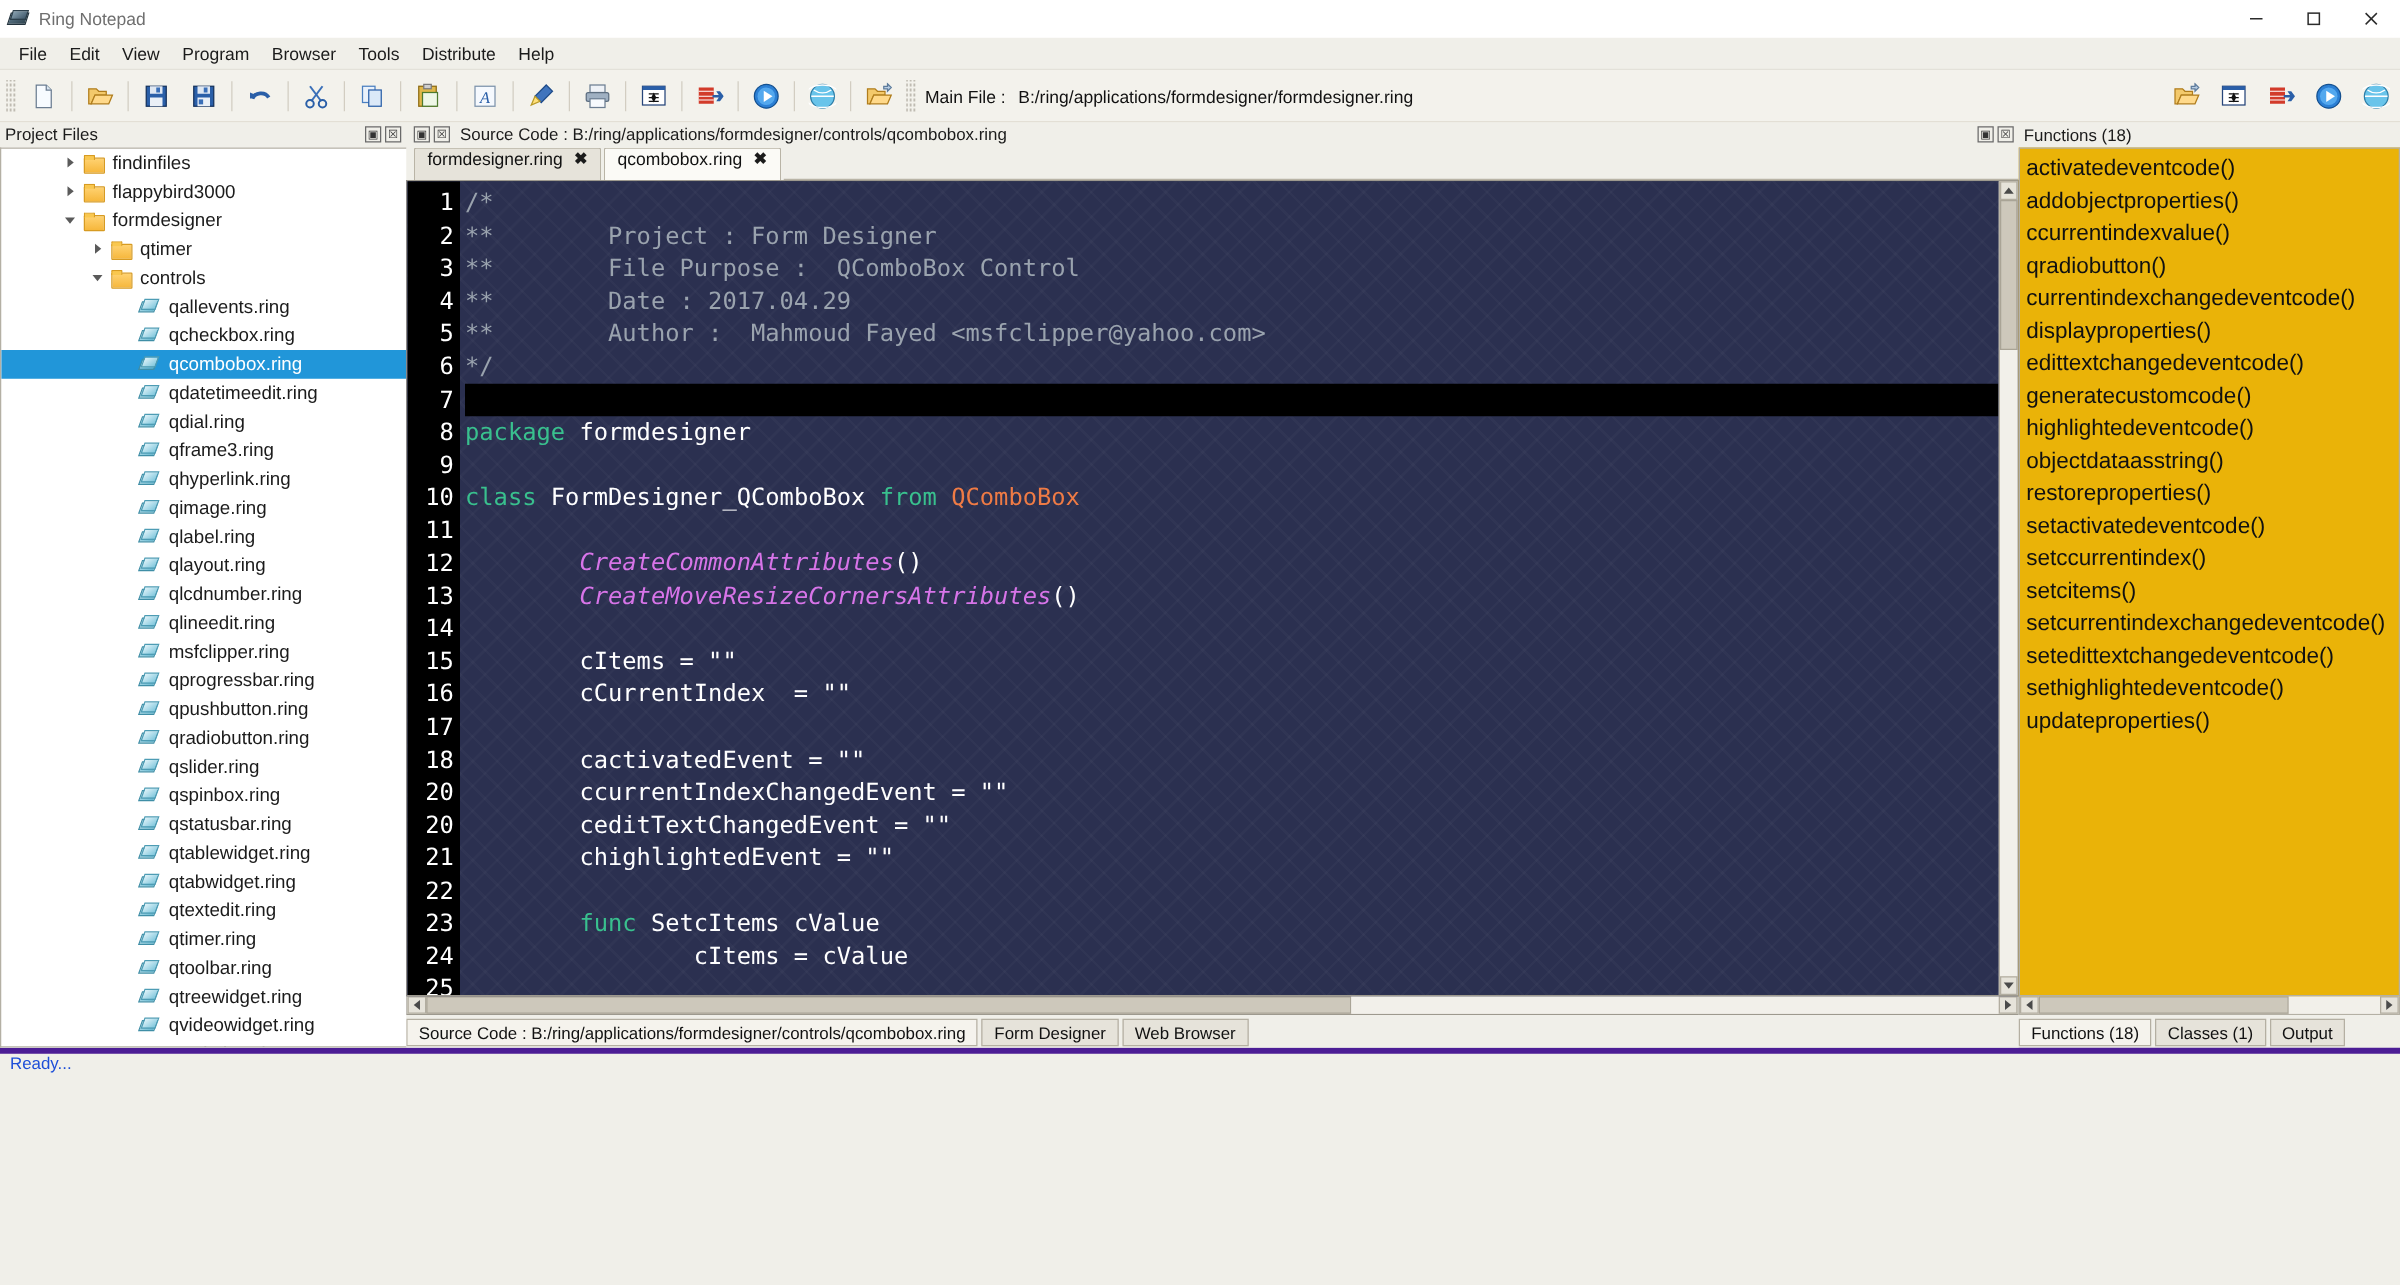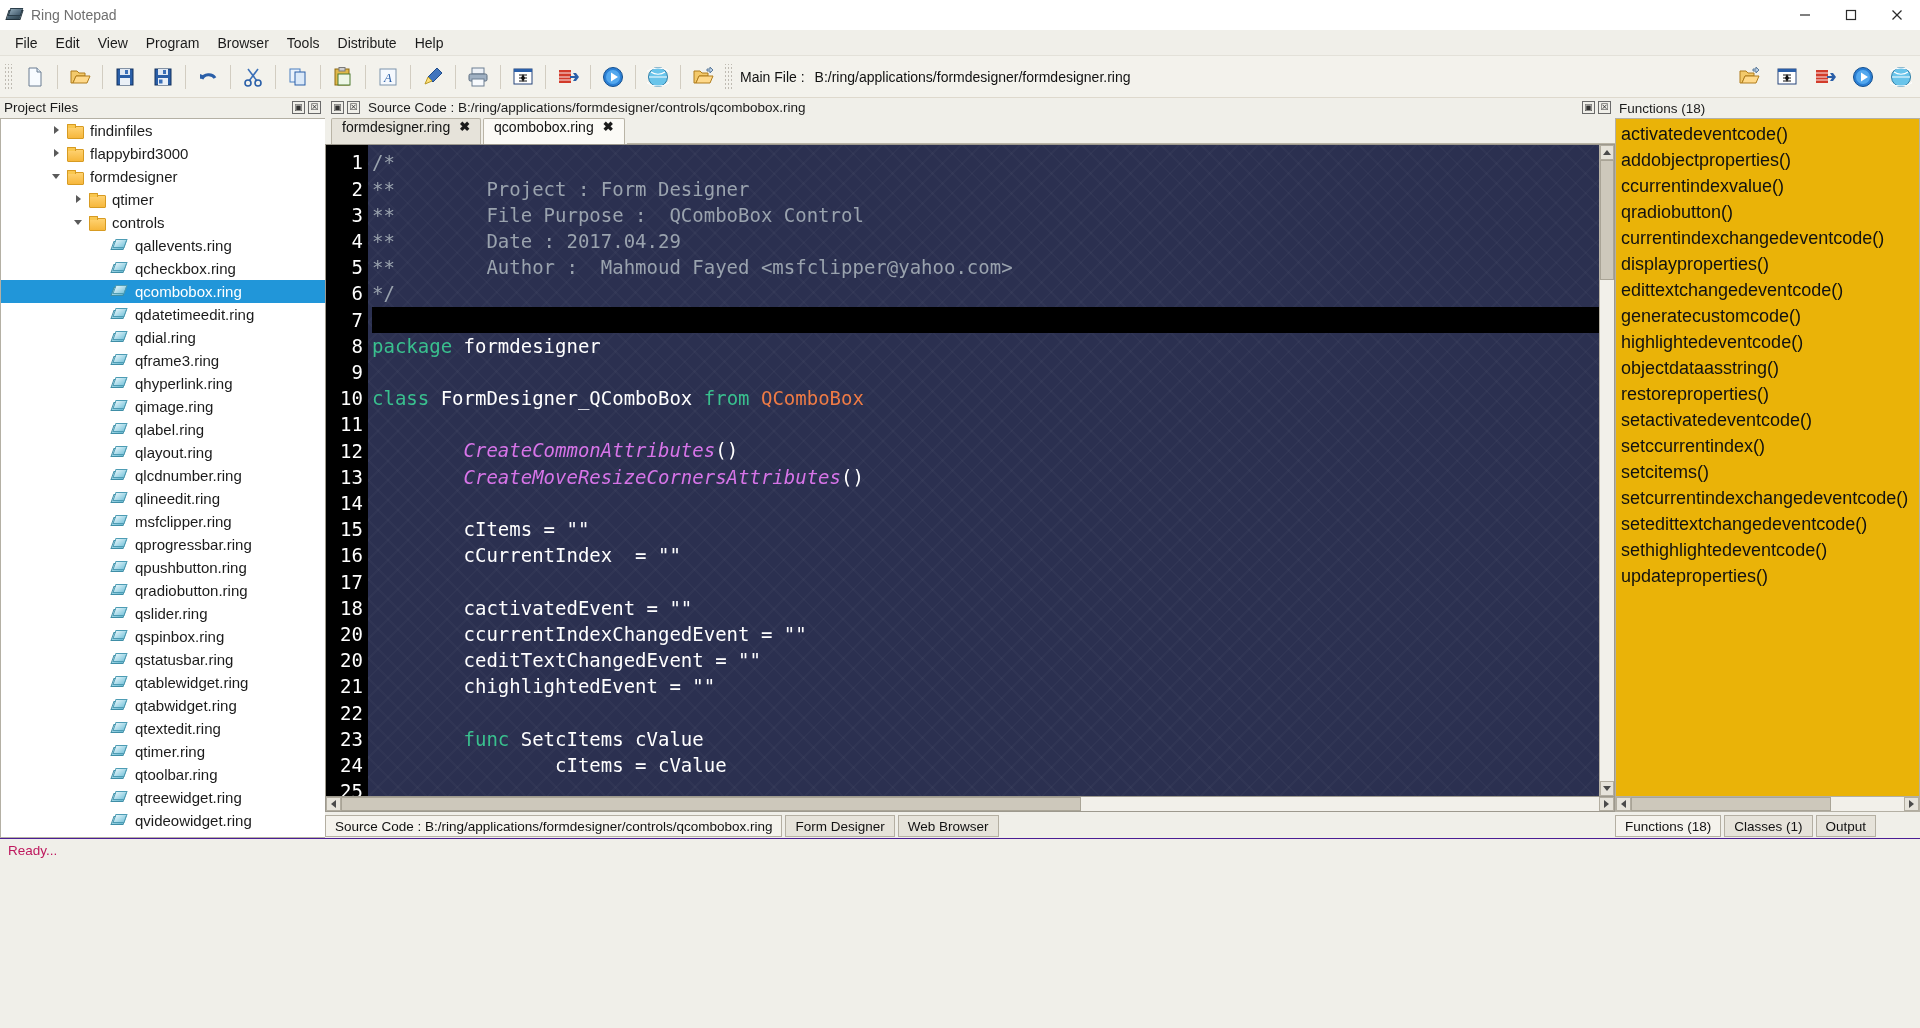--- a/index.html
+++ b/index.html
@@ -339,25 +339,25 @@
   }
   #right-hsb { height:15px; }
   #right-bottom-tabs {
     height: 26px; display:flex; align-items:center; padding-top:2px;
   }
 
   
   #statusbar {
     height: 24px;
     background: #f0efe9;
-    border-top: 1px solid #4c1d95;
-    display:flex; align-items:center;
+    border-top: 5px solid #4c1d95;
+    display:flex; align-items:flex-start;
     padding-left: 8px;
     font-size: 13.5px;
-    color: #be185d;
+    color: #1d4ed8;
   }
 
   
   .ico { width: 22px; height: 22px; position: relative; display:block; }
 </style>
 </head>
 <body>
 
 <div id="titlebar">
   <div id="app-icon">

